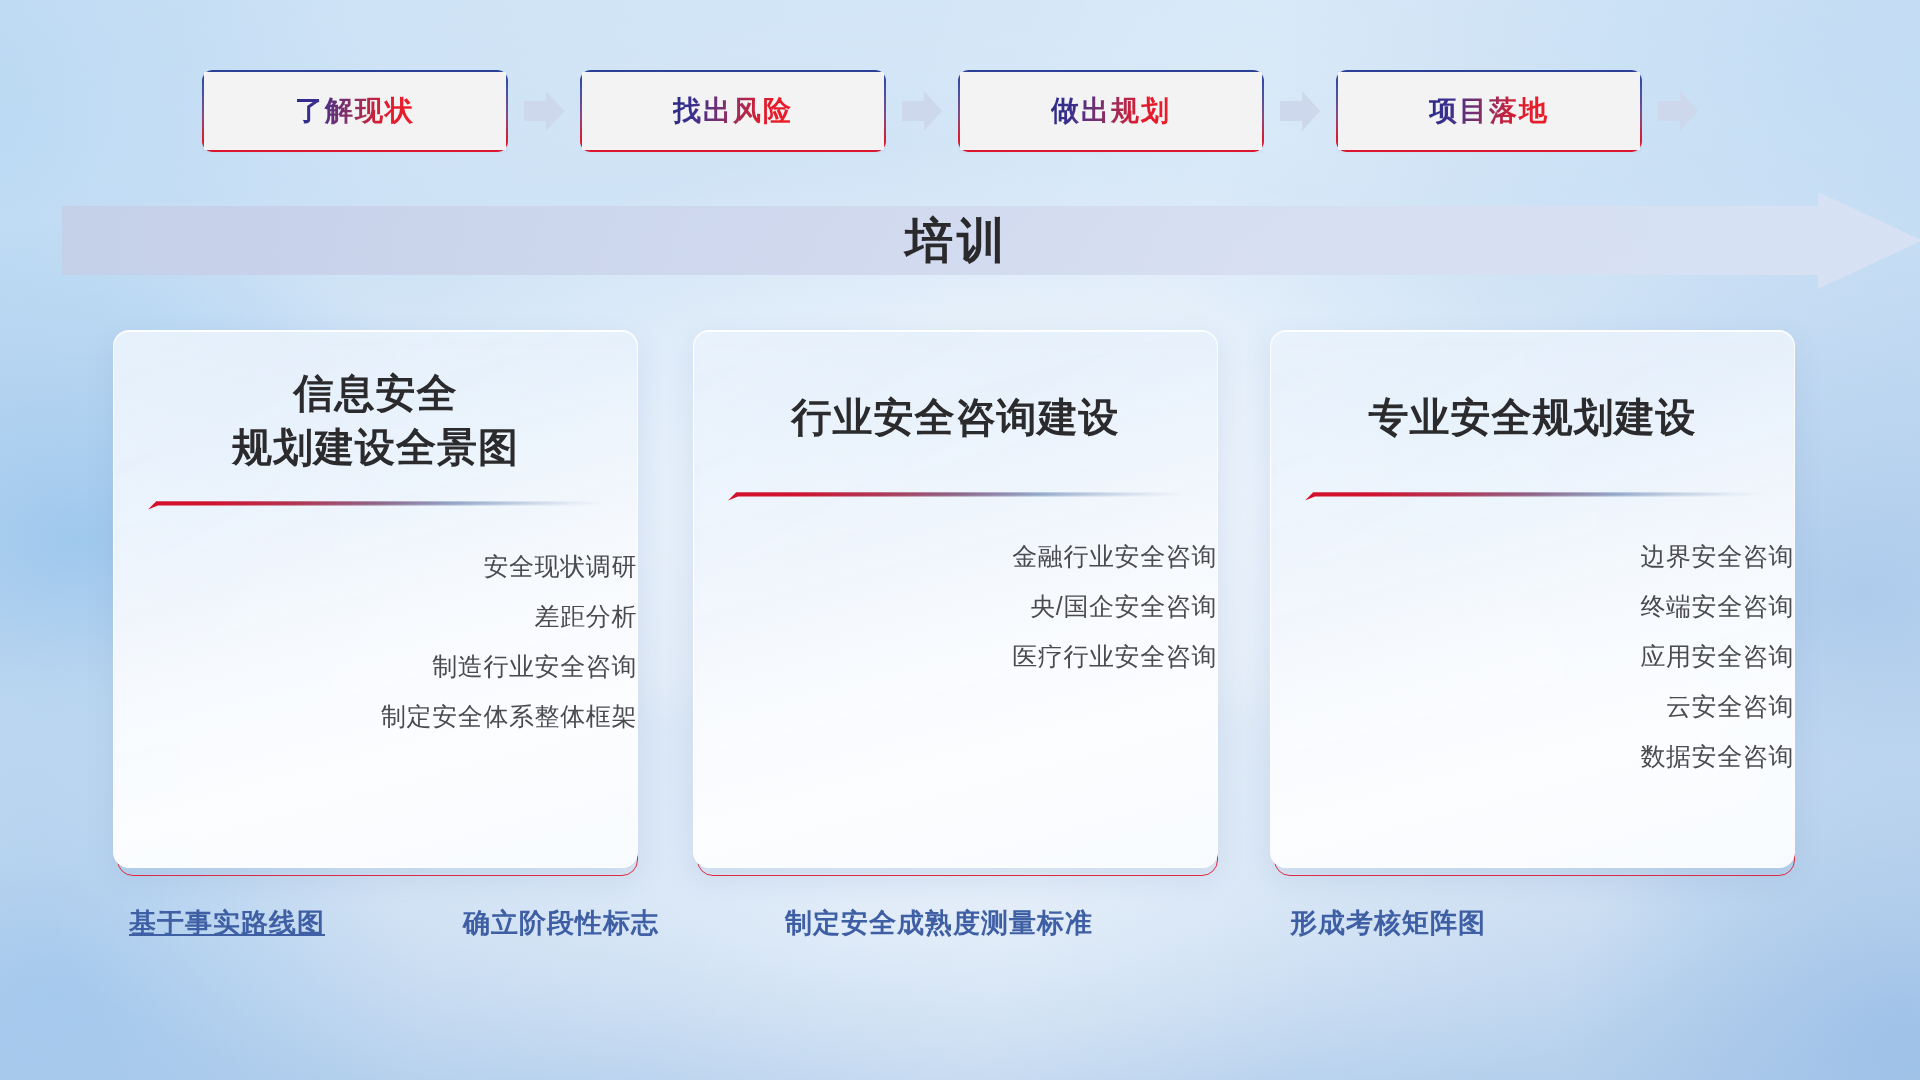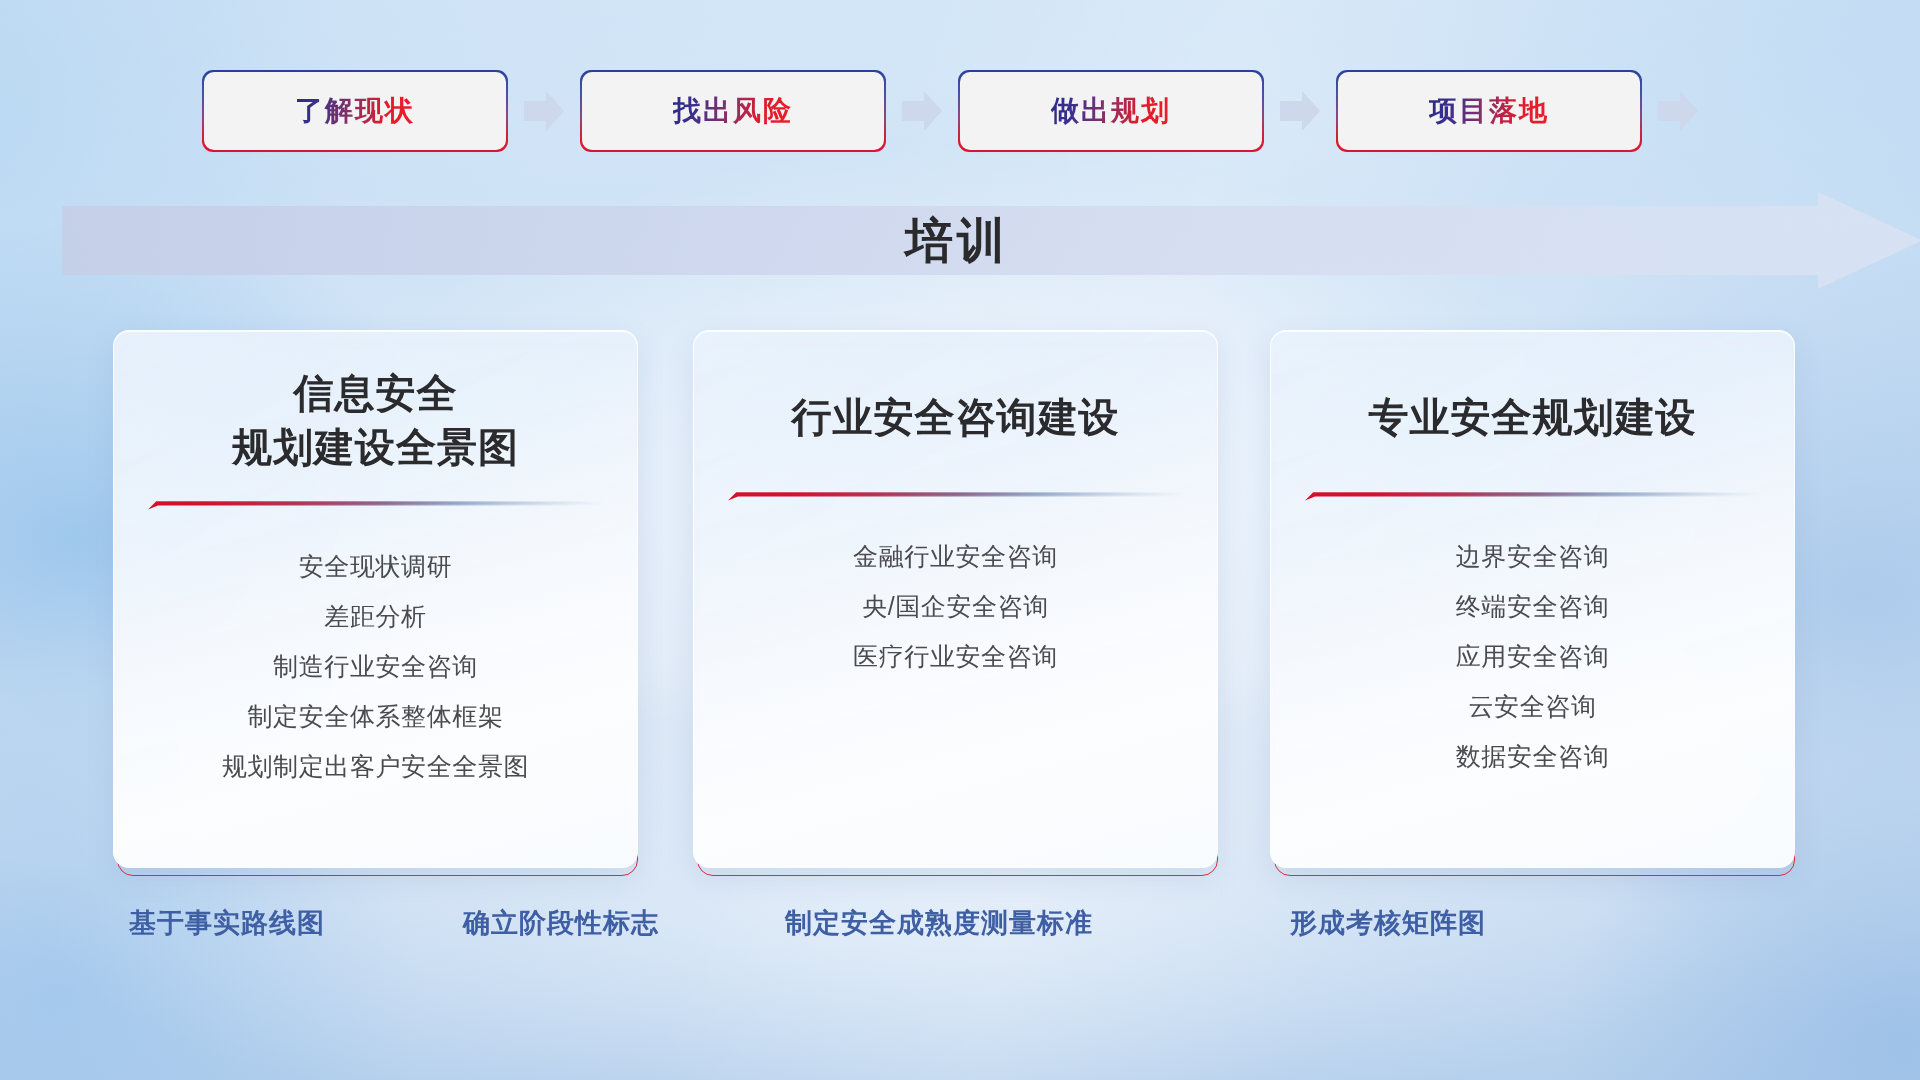--- a/index.html
+++ b/index.html
@@ -47,21 +47,21 @@
     background: radial-gradient(ellipse 1400px 900px at 50% 45%, rgba(255,255,255,0) 45%, rgba(146,186,228,0.28) 100%);
   }
 
   
   #steps{
     position:absolute; left:0; top:70px; width:1920px; height:82px;
     display:flex; align-items:center; justify-content:center; z-index:5;
   }
   .step-box{
     width:302px; height:78px;
-    border-radius:10px;
+    border-radius:0;
     position:relative;
     background:#f3f3f4;
     display:flex; align-items:center; justify-content:center;
     box-shadow:0 1px 3px rgba(60,90,140,0.12);
   }
   .step-box::before{
     content:""; position:absolute; inset:-1.6px; border-radius:11px; z-index:-1;
     background:linear-gradient(to bottom, #2b3f96 0%, #3f52a8 22%, #8a4a85 55%, #d81f32 82%, #e8112a 100%);
   }
   .step-label{
@@ -133,37 +133,37 @@
   .card-title.two-line{ margin-top:36px; }
   .card-divider{
     position:relative;
     margin-top:26px;
     width:455px; height:13px;
   }
   .card-divider svg{ display:block; }
   .card-list{
     position:relative;
     margin-top:28px; width:100%;
-    display:flex; flex-direction:column; align-items:center;
+    display:flex; flex-direction:column; align-items:flex-end;
   }
   .card-list-item{
     font-size:25px; color:#4b4b4f; line-height:1.0;
     padding:12.5px 0; letter-spacing:0.6px;
   }
 
   
   #footer{
     position:absolute; left:0; top:905px; width:1920px; height:60px; z-index:6;
   }
   .foot-label{
     position:absolute; top:0;
     font-size:27px; font-weight:700; color:#3f5fa4; letter-spacing:1px;
     white-space:nowrap;
   }
-  .foot-label.f0{ left:129px; }
+  .foot-label.f0{ left:129px;text-decoration:underline; }
   .foot-label.f1{ left:463px; }
   .foot-label.f2{ left:785px; }
   .foot-label.f3{ left:1290px; }
 </style>
 </head>
 <body>
 
 <div id="bg">
   <div class="bg-base"></div>
   <div class="bg-l1"></div>
@@ -258,21 +258,20 @@
           </defs>
           <path d="M0 9.5 L8 1.5 H455 L455 5.5 H10 Z" fill="url(#divGrad0)"></path>
           <path d="M8 1.5 H455 V4.2 H8 Z" fill="url(#divGrad0)" opacity="0.85"></path>
         </svg>
       </div>
       <div class="card-list">
         <div class="card-list-item">安全现状调研</div>
         <div class="card-list-item">差距分析</div>
         <div class="card-list-item">制造行业安全咨询</div>
         <div class="card-list-item">制定安全体系整体框架</div>
-        <div class="card-list-item">规划制定出客户安全全景图</div>
       </div>
     </div>
   </div>
 
   <div class="card-wrap c1">
     <div class="card-frame"></div>
     <div class="card">
       <div class="card-sheen"></div>
       <div class="card-title" style="margin-top:60px;">
         <div>行业安全咨询建设</div>

